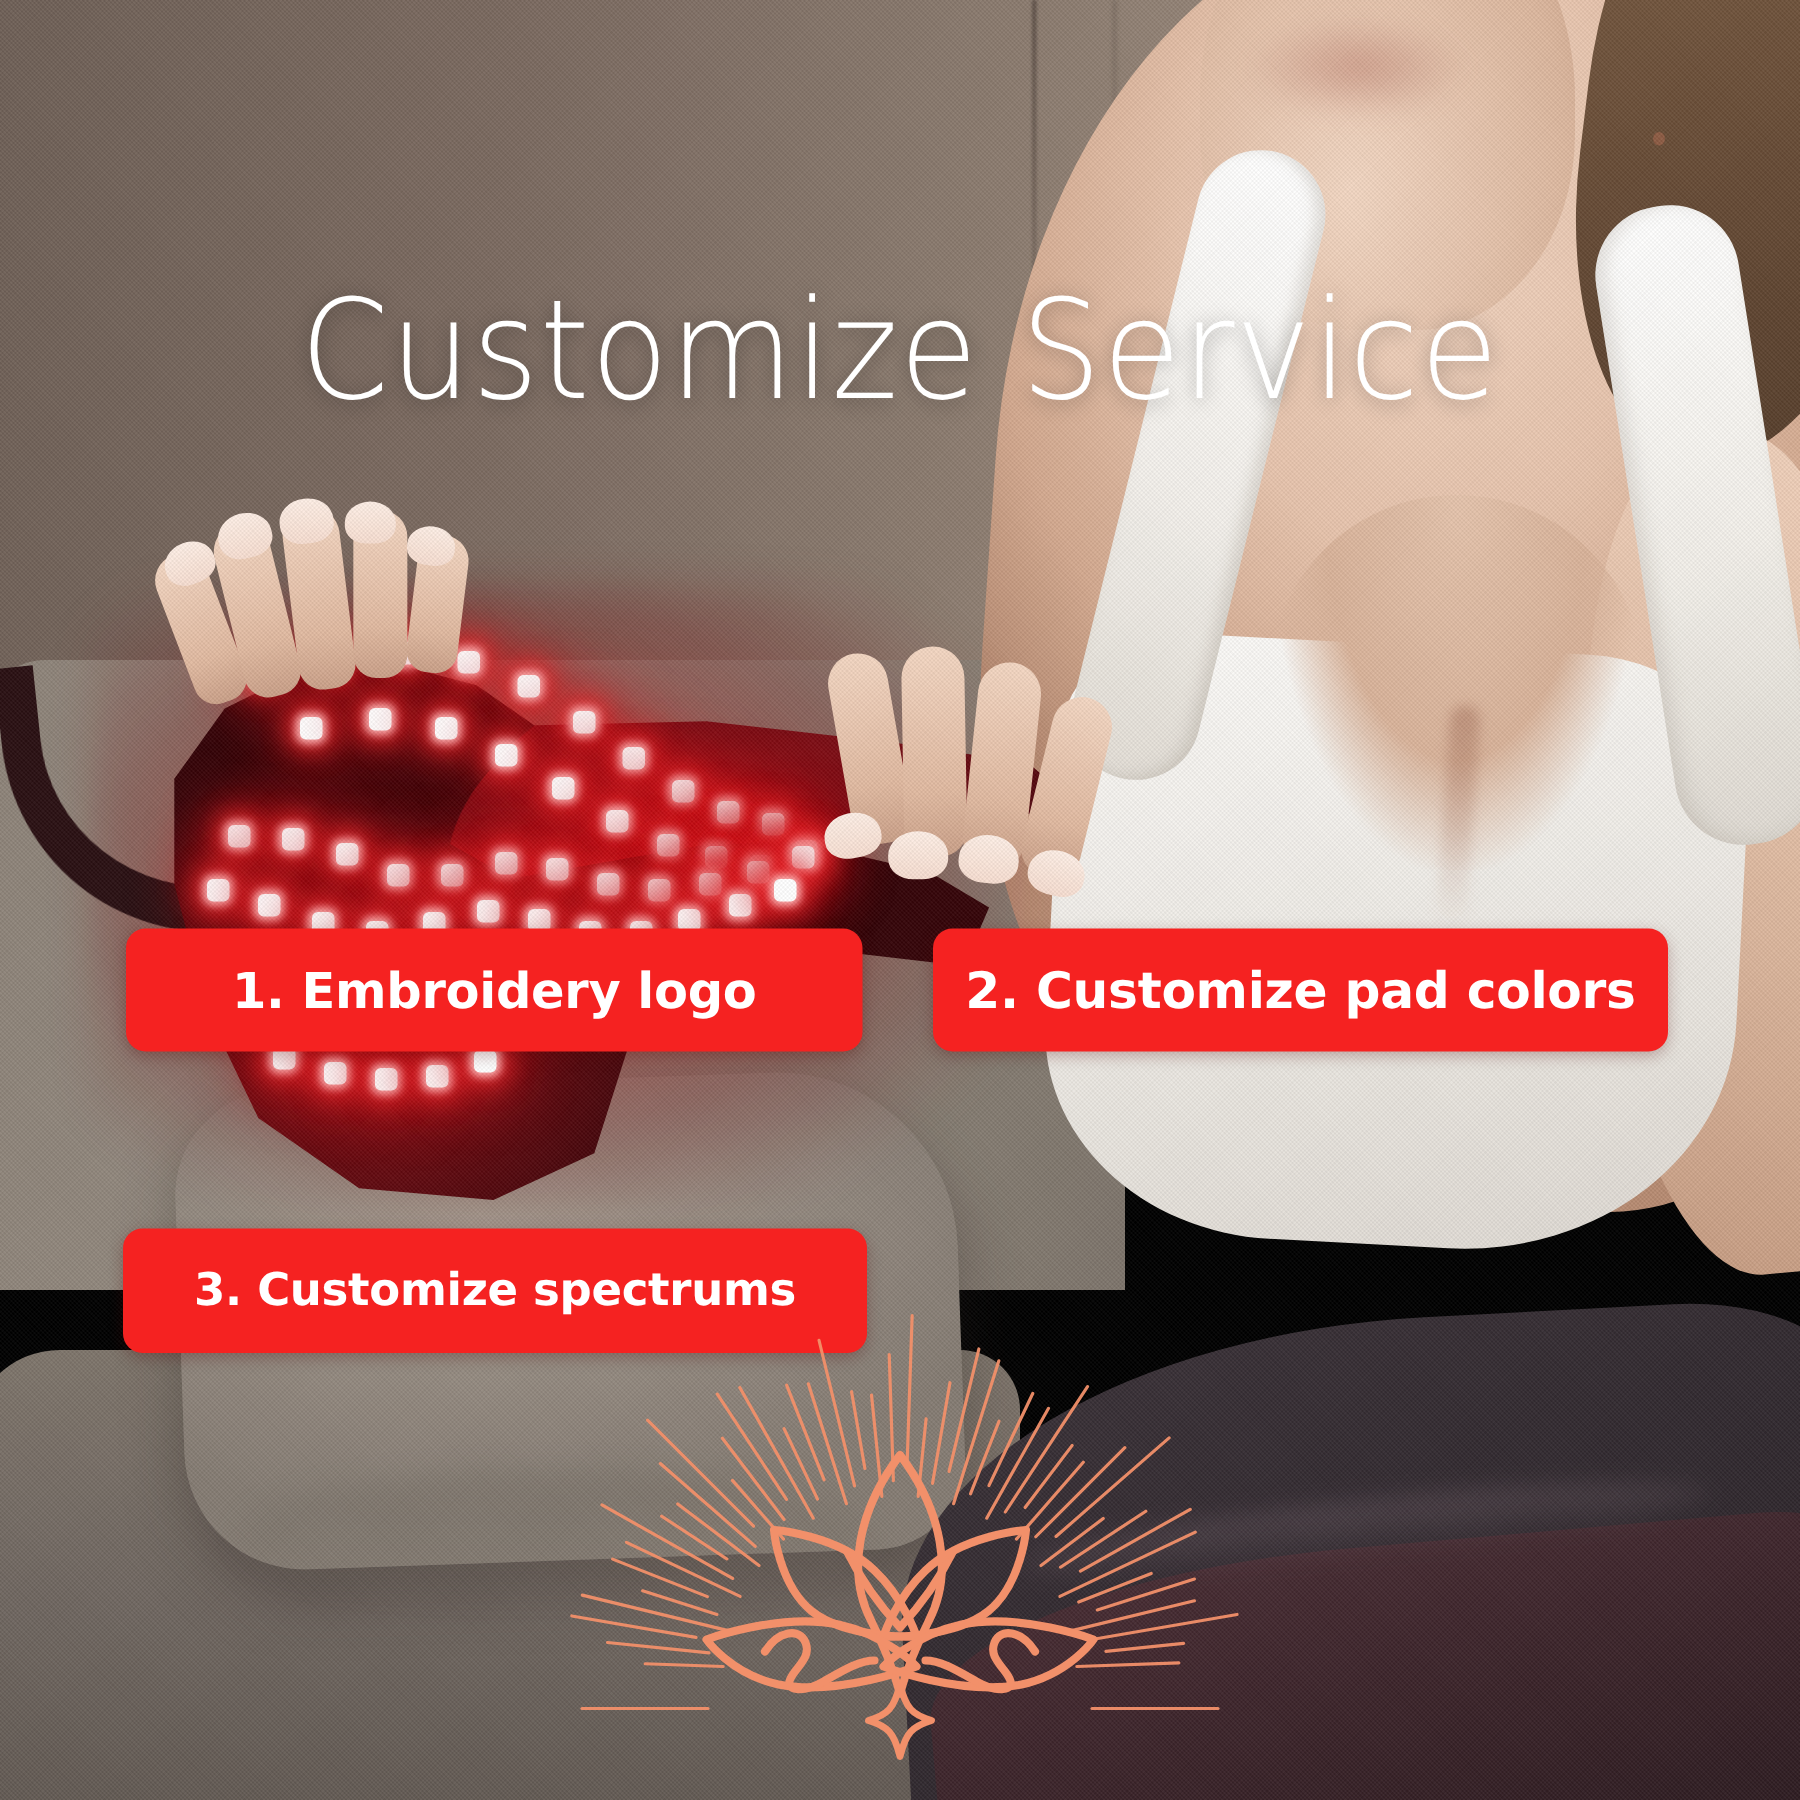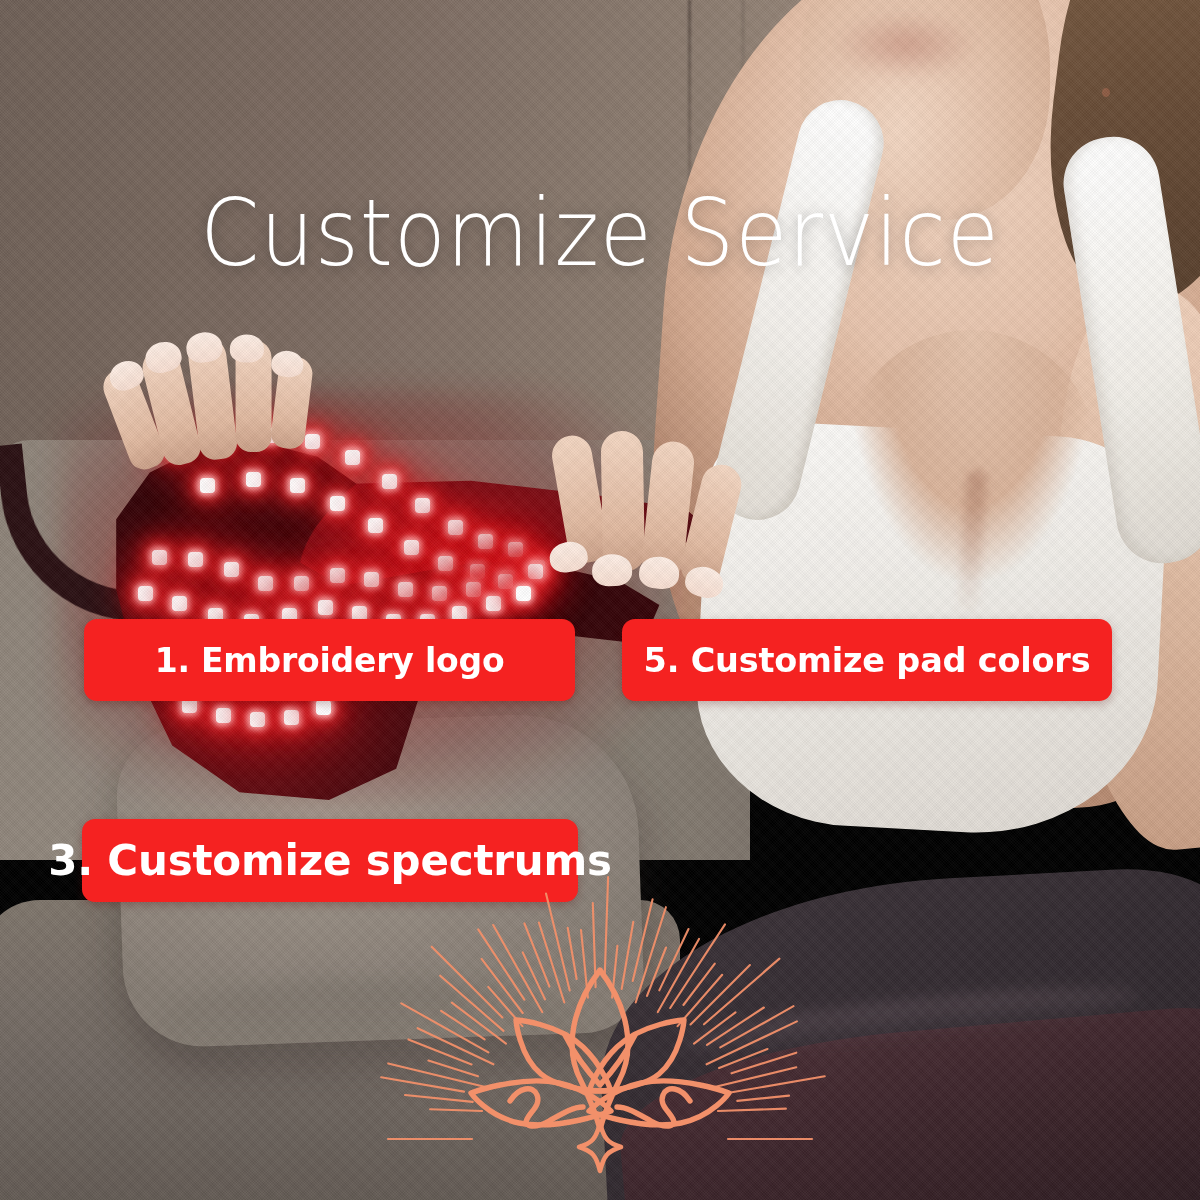--- a/index.html
+++ b/index.html
@@ -232,21 +232,21 @@
     font-family:"DejaVu Sans", sans-serif;
     letter-spacing:-.2px; white-space:nowrap;
     box-shadow:0 3px 10px rgba(80,0,0,.28);
   }
   .badge span{ display:block; }
   #b1{ left:84px;  top:619px; width:491px; height:82px; }
   #b1 span{ font-size:33px; }
   #b2{ left:622px; top:619px; width:490px; height:82px; }
   #b2 span{ font-size:33.5px; }
   #b3{ left:82px;  top:819px; width:496px; height:83px; }
-  #b3 span{ font-size:42px; }
+  #b3 span{ font-size:30px; }
   #b4{ left:620px; top:819px; width:492px; height:83px; }
   #b4 span{ font-size:33.5px; }
 
   
   .logo{ position:absolute; left:415px; top:915px; width:370px; height:265px; }
   .logo svg{ display:block; width:100%; height:100%; overflow:visible; }
 </style>
 </head>
 <body>
 
@@ -370,21 +370,21 @@
 
     <div class="weave"></div>
   </div>
 
   <div class="title">Customize Service</div>
 
   <div class="badge" id="b1">
     <span>1. Embroidery logo</span>
   </div>
   <div class="badge" id="b2">
-    <span>5. Customize pad colors</span>
+    <span>2. Customize pad colors</span>
   </div>
   <div class="badge" id="b3">
     <span>3. Customize spectrums</span>
   </div>
 
   <div class="logo">
     <svg viewBox="0 0 370 265" xmlns="http://www.w3.org/2000/svg">
       <g id="rays" stroke="#F2906A" stroke-width="2.1" stroke-linecap="round" fill="none" opacity=".95">
           <line x1="67.1" y1="196.0" x2="15.1" y2="194.2"></line>
           <line x1="57.7" y1="186.9" x2="-10.0" y2="180.0"></line>

